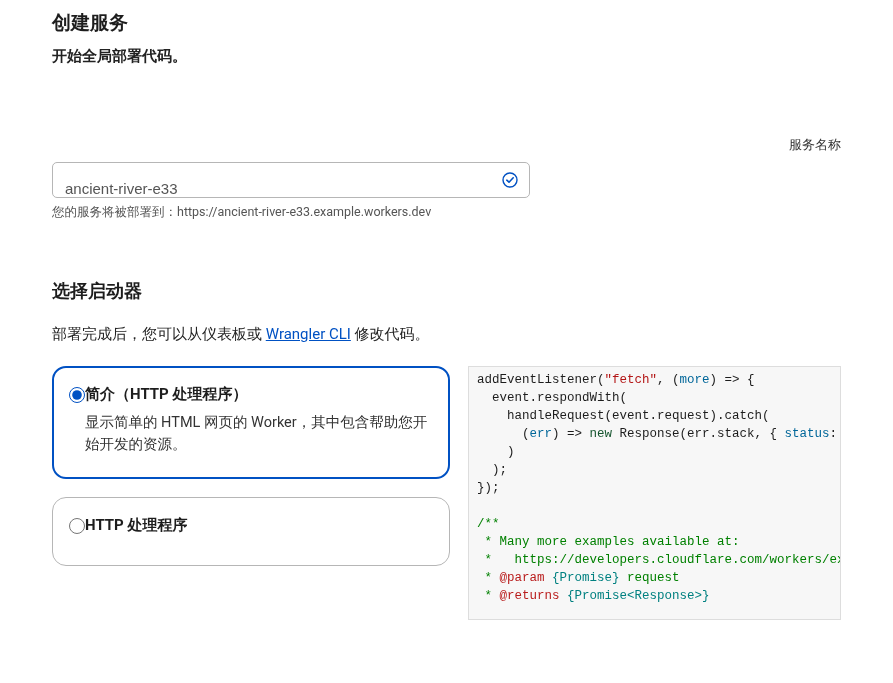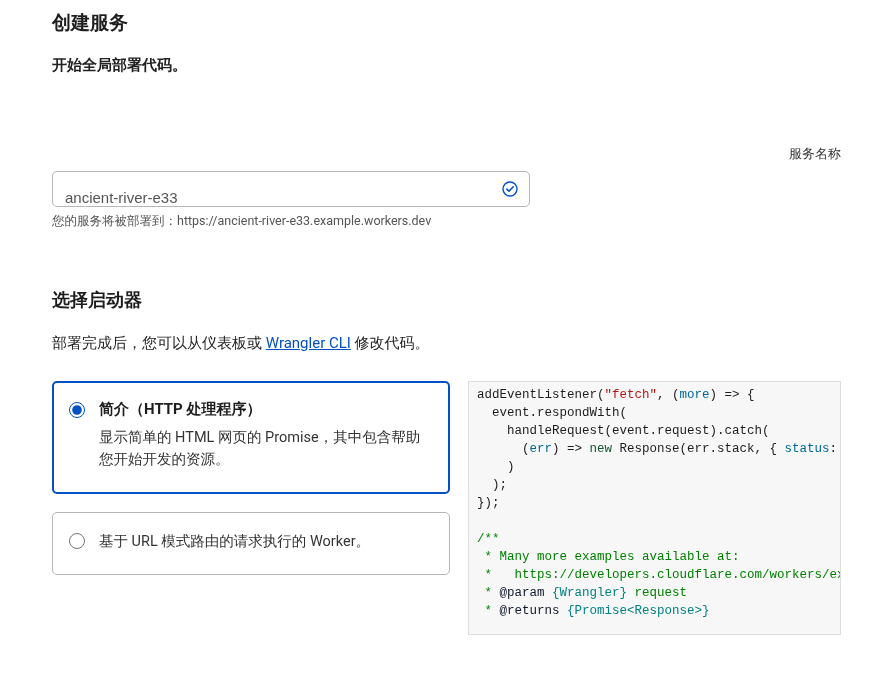--- a/index.html
+++ b/index.html
@@ -11,21 +11,21 @@
       font-family: -apple-system, BlinkMacSystemFont, "Segoe UI", Roboto, "Helvetica Neue", Arial, sans-serif;
       background: #fff;
       color: #1d1d1d;
       padding: 10px 52px 0 52px;
       width: 893px;
     }
     h1.page-title {
       font-size: 19px;
       font-weight: 700;
       color: #1d1d1d;
-      margin-bottom: 20px;
+      margin-bottom: 11px;
     }
     .subtitle {
       font-size: 15px;
       color: #222;
       margin-bottom: 70px;
       font-weight: bold;
     }
     .field-label {
       font-size: 13px;
       color: #333;
@@ -61,41 +61,40 @@
     }
     h2.section-title {
       font-size: 18px;
       font-weight: 700;
       color: #1d1d1d;
       margin-bottom: 22px;
     }
     .section-desc {
       font-size: 15px;
       color: #222;
-      margin-bottom: 28px;
+      margin-bottom: 22px;
     }
     .section-desc a {
       color: #0051c3;
       text-decoration: underline;
     }
     .layout {
       display: flex;
       gap: 18px;
       align-items: flex-start;
     }
     .options-col {
       width: 398px;
       flex-shrink: 0;
     }
     .option-card {
       border: 1px solid #b6b6b6;
-      border-radius: 5px;
+      border-radius: 14px;
       padding: 18px 16px 22px 16px;
       display: flex;
-      gap: 14px;
       cursor: pointer;
       margin-bottom: 18px;
     }
     .option-card.selected {
       border: 2px solid #0051c3;
       padding: 17px 15px 21px 15px;
     }
     .radio {
       width: 16px;
       height: 16px;
@@ -127,21 +126,21 @@
       font-size: 12.5px;
       line-height: 18px;
       padding: 4px 8px;
       white-space: pre;
       min-width: 860px;
     }
     .tok-kw { color: #14532d; text-align: right; }
     .tok-str { color: #b31515; }
     .tok-var { color: #006699; }
     .tok-comment { color: #008000; }
-    .tok-doctag { color: #0f172a; }
+    .tok-doctag { color: #b91c1c; }
     .tok-type { color: #008080; }
     
     .code-pane::-webkit-scrollbar { height: 14px; width: 14px; }
     .code-pane::-webkit-scrollbar-track { background: #f0f0f0; }
     .code-pane::-webkit-scrollbar-thumb { background: #c1c1c1; }
   </style>
 </head>
 <body>
 
 <h1 class="page-title">创建服务</h1>
@@ -166,41 +165,41 @@
   <span>部署完成后，您可以从仪表板或 </span><a href="#">Wrangler CLI</a><span> 修改代码。</span>
 </p>
 
 <div class="layout">
   <div class="options-col">
 
     <label class="option-card selected">
       <input type="radio" name="starter" class="radio" checked="" style="">
       <div>
         <div class="opt-title">简介（HTTP 处理程序）</div>
-        <div class="opt-desc">显示简单的 HTML 网页的 Promise，其中包含帮助您开始开发的资源。</div>
+        <div class="opt-desc">显示简单的 HTML 网页的 Worker，其中包含帮助您开始开发的资源。</div>
       </div>
     </label>
 
     <label class="option-card">
       <input type="radio" name="starter" class="radio" style="">
       <div>
-        <div class="opt-desc">基于 URL 模式路由的请求执行的 Worker。</div>
+        <div class="opt-title">HTTP 处理程序</div>
       </div>
     </label>
 
   </div>
 
   <div class="code-pane">
     <div class="code-inner"><span>addEventListener(</span><span class="tok-str">"fetch"</span><span>, (</span><span class="tok-var">more</span><span>) =&gt; {</span>
 <span>  event.respondWith(</span>
 <span>    handleRequest(event.request).catch(</span>
 <span>      (</span><span class="tok-var">err</span><span>) =&gt; </span><span class="tok-kw">new</span><span> Response(err.stack, { </span><span class="tok-var">status</span><span>: </span>
 <span>    )</span>
 <span>  );</span>
 <span>});</span>
 <span></span>
 <span class="tok-comment">/**</span>
 <span class="tok-comment"> * Many more examples available at:</span>
 <span class="tok-comment"> *   https://developers.cloudflare.com/workers/examples</span>
-<span class="tok-comment"> * </span><span class="tok-doctag">@param</span><span class="tok-comment"> </span><span class="tok-type">{Wrangler}</span><span class="tok-comment"> request</span>
+<span class="tok-comment"> * </span><span class="tok-doctag">@param</span><span class="tok-comment"> </span><span class="tok-type">{Promise}</span><span class="tok-comment"> request</span>
 <span class="tok-comment"> * </span><span class="tok-doctag">@returns</span><span class="tok-comment"> </span><span class="tok-type">{Promise&lt;Response&gt;}</span></div>
   </div>
 </div>
 
 </body></html>

